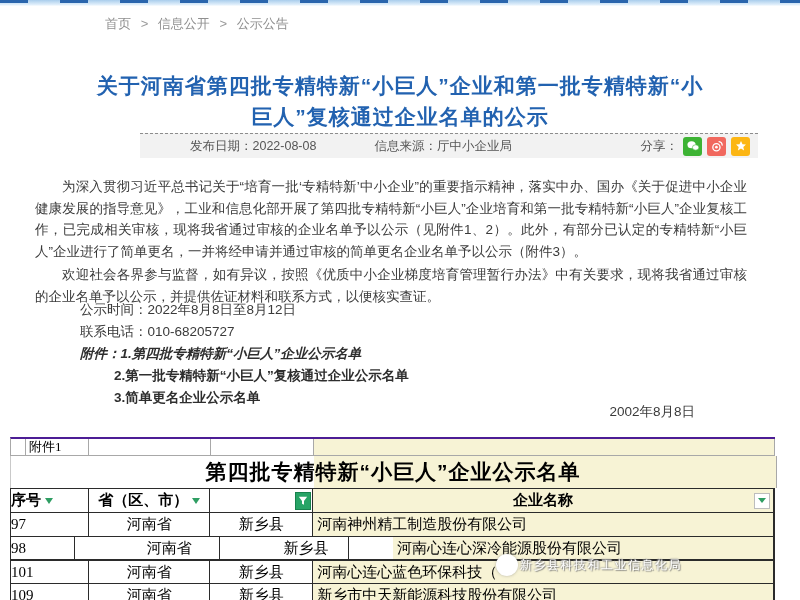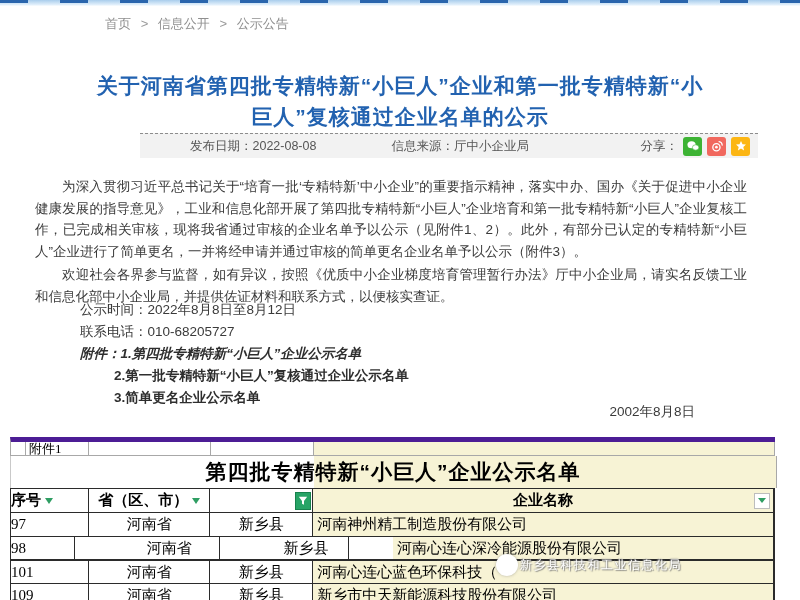--- a/index.html
+++ b/index.html
@@ -17,21 +17,21 @@
   .breadcrumb{position:absolute;top:15px;left:105px;font-size:13px;color:#8f8f8f;}
   .breadcrumb a{color:#8f8f8f;text-decoration:none;cursor:pointer;}
   .breadcrumb .sep{margin:0 6px;color:#9a9a9a;}
   
   .article-title{position:absolute;top:56px;left:90px;width:620px;
     text-align:center;color:#2262b0;font-size:21px;font-weight:bold;
     line-height:31px;letter-spacing:1px;}
   
   .meta-bar{position:absolute;top:133px;left:140px;width:618px;height:24px;
     background:#f2f2f2;border-top:1px dashed #8c8c8c;
-    display:flex;align-items:center;font-size:12.5px;color:#555;gap:17px;}
+    display:flex;align-items:center;font-size:12.5px;color:#555;}
   .meta-bar .m-item{white-space:nowrap;}
   .meta-pub{margin-left:50px;}
   .meta-src{margin-left:58px;}
   .meta-share{margin-left:auto;margin-right:8px;display:flex;align-items:center;gap:5px;}
   .share-btn{width:19px;height:19px;border-radius:3px;display:flex;
     align-items:center;justify-content:center;cursor:pointer;}
   .share-btn svg{width:14px;height:14px;display:block;}
   .btn-wechat{background:#3db334;}
   .btn-weibo{background:#f1685e;}
   .btn-qzone{background:#fcb614;}
@@ -42,21 +42,21 @@
   .info-line{padding-left:45px;}
   .att-line{padding-left:45px;font-weight:bold;color:#2e2e2e;}
   .att-sub{padding-left:79px;font-weight:bold;color:#2e2e2e;}
   .signature{position:absolute;top:403px;right:105px;font-size:13.5px;color:#3a3a3a;}
   
   .sheet{position:absolute;top:437px;left:10px;width:765px;
     font-family:"Liberation Serif", serif;color:#000;}
   .srow{display:flex;box-sizing:border-box;}
   .scell{box-sizing:border-box;display:flex;align-items:center;overflow:hidden;white-space:nowrap;}
   
-  .row0{height:19px;border-top:5px solid #4c1d95;border-left:1px solid #a8a8a8;border-bottom:1px solid #a8a8a8;}
+  .row0{height:19px;border-top:2px solid #4c1d95;border-left:1px solid #a8a8a8;border-bottom:1px solid #a8a8a8;}
   .row0 .scell{border-right:1px solid #a8a8a8;height:100%;font-size:13px;}
   .c-spacer{width:15px;}
   .c-fujian{width:63px;padding-left:3px;}
   .c-r0b{width:122px;}
   .c-r0c{width:103px;}
   .c-r0d{width:462px;background:#f7f3d5;border-right:1px solid #a8a8a8;}
   
   .trow{height:32px;position:relative;border-left:1px solid #c9c9c9;}
   .trow .white-seg{position:absolute;left:0;top:0;width:303px;height:100%;background:#ffffff;}
   .trow .yellow-seg{position:absolute;left:303px;top:0;width:462px;height:100%;
@@ -144,21 +144,21 @@
         <polygon points="12,3.5 14.6,9 20.5,9.6 16,13.6 17.3,19.5 12,16.3 6.7,19.5 8,13.6 3.5,9.6 9.4,9" fill="#ffffff"></polygon>
       </svg>
     </span>
   </span>
 </div>
 
 <div class="atext" style="top:176px;">
   <div class="indent">为深入贯彻习近平总书记关于“培育一批‘专精特新’中小企业”的重要指示精神，落实中办、国办《关于促进中小企业健康发展的指导意见》，工业和信息化部开展了第四批专精特新“小巨人”企业培育和第一批专精特新“小巨人”企业复核工作，已完成相关审核，现将我省通过审核的企业名单予以公示（见附件1、2）。此外，有部分已认定的专精特新“小巨人”企业进行了简单更名，一并将经申请并通过审核的简单更名企业名单予以公示（附件3）。</div>
 </div>
 <div class="atext" style="top:264px;">
-  <div class="indent">欢迎社会各界参与监督，如有异议，按照《优质中小企业梯度培育管理暂行办法》厅中小企业局，请实名反馈工业和信息化部中小企业局，并提供佐证材料和联系方式，以便核实查证。</div>
+  <div class="indent">欢迎社会各界参与监督，如有异议，按照《优质中小企业梯度培育管理暂行办法》中有关要求，现将我省通过审核的企业名单予以公示，并提供佐证材料和联系方式，以便核实查证。</div>
 </div>
 <div class="atext info-line" style="top:299px;">公示时间：2022年8月8日至8月12日</div>
 <div class="atext info-line" style="top:321px;">联系电话：010-68205727</div>
 <div class="atext att-line" style="top:343px;font-style:italic;">附件：1.第四批专精特新“小巨人”企业公示名单</div>
 <div class="atext att-sub" style="top:365px;">2.第一批专精特新“小巨人”复核通过企业公示名单</div>
 <div class="atext att-sub" style="top:387px;">3.简单更名企业公示名单</div>
 <div class="signature">2002年8月8日</div>
 
 <div class="sheet">
 

